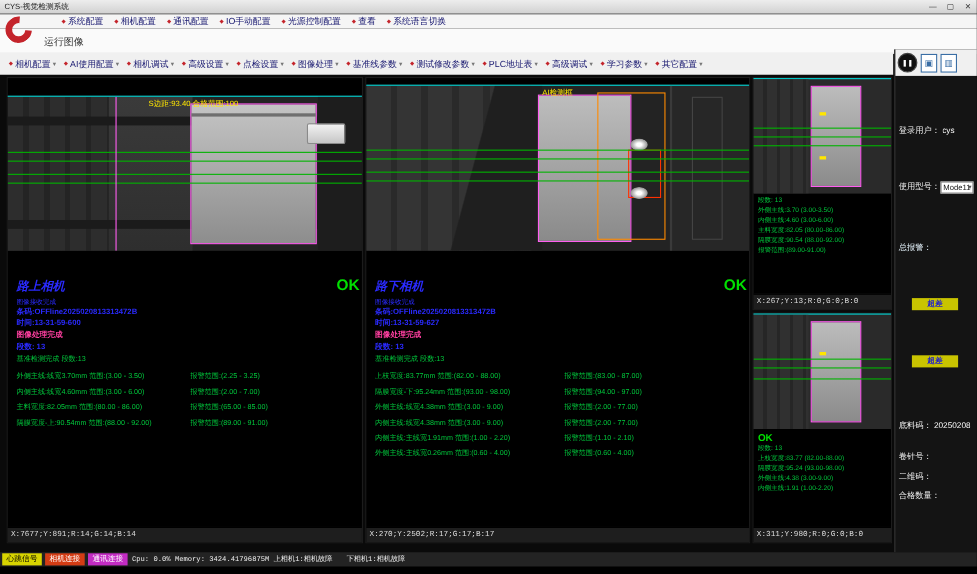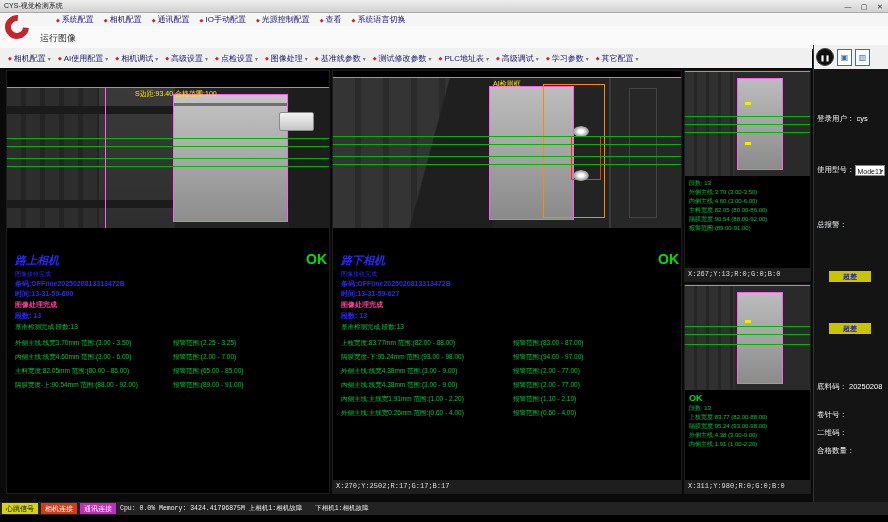--- a/index.html
+++ b/index.html
@@ -230,20 +230,21 @@
               <span class="m">主料宽度:82.05mm 范围:(80.00 - 86.00)</span>
               <span class="a">报警范围:(65.00 - 85.00)</span>
             </div>
 
             <div class="mrow">
               <span class="m">隔膜宽度-上:90.54mm 范围:(88.00 - 92.00)</span>
               <span class="a">报警范围:(89.00 - 91.00)</span>
             </div>
           </div>
       </div>
+      <div class="coords">X:7677;Y:891;R:14;G:14;B:14</div>
     </div>
 
     <div class="view view-right">
       <div class="scene scene-right">
         <div class="rs-a"></div>
         <div class="rs-diag"></div>
         <div class="rs-c"></div>
         <div class="rs-prod"></div>
         <div class="rs-orange"></div>
         <div class="rs-red"></div>

